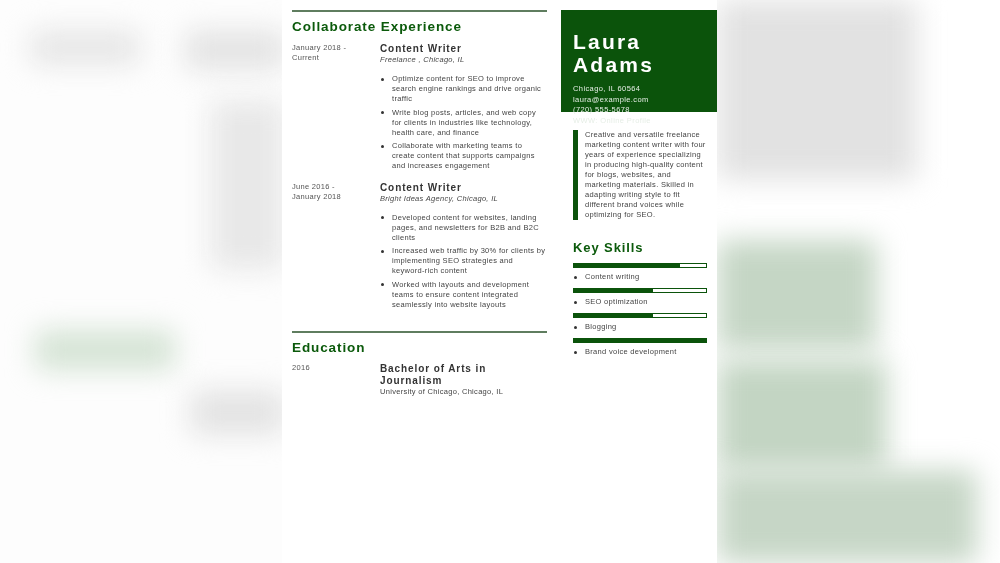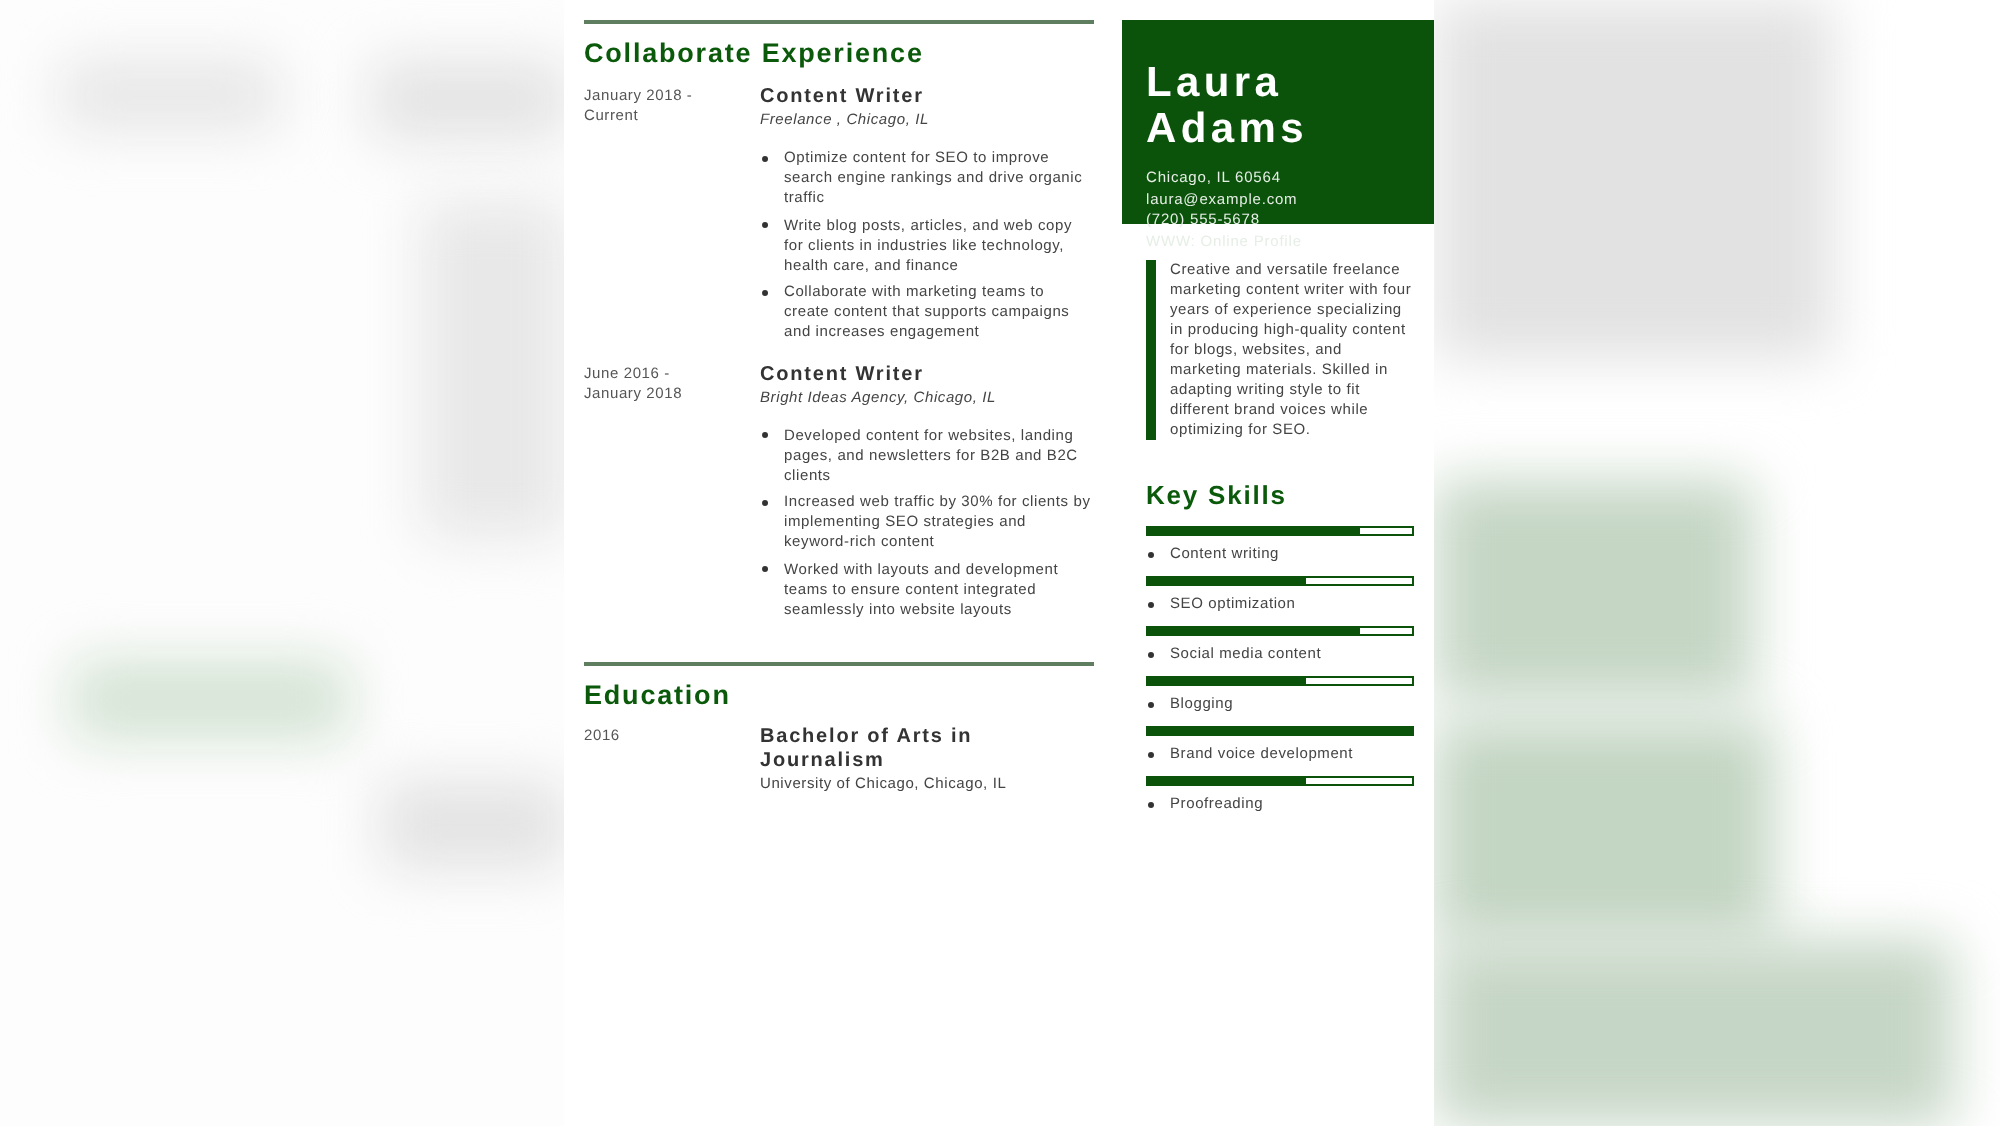--- a/index.html
+++ b/index.html
@@ -237,37 +237,25 @@
         <div class="skill-label">Content writing</div>
       </div>
       <div class="skill">
         <div class="bar">
             <div class="bar-fill" style="width: 60%;"></div>
           </div>
         <div class="skill-label">SEO optimization</div>
       </div>
       <div class="skill">
         <div class="bar">
-            <div class="bar-fill" style="width: 80%;"></div>
-          </div>
-        <div class="skill-label">Social media content</div>
-      </div>
-      <div class="skill">
-        <div class="bar">
             <div class="bar-fill" style="width: 60%;"></div>
           </div>
         <div class="skill-label">Blogging</div>
       </div>
       <div class="skill">
         <div class="bar">
             <div class="bar-fill" style="width: 100%;"></div>
           </div>
         <div class="skill-label">Brand voice development</div>
-      </div>
-      <div class="skill">
-        <div class="bar">
-            <div class="bar-fill" style="width: 60%;"></div>
-          </div>
-        <div class="skill-label">Proofreading</div>
       </div>
     </div>
   </div>
 </div>
 
 </body></html>

